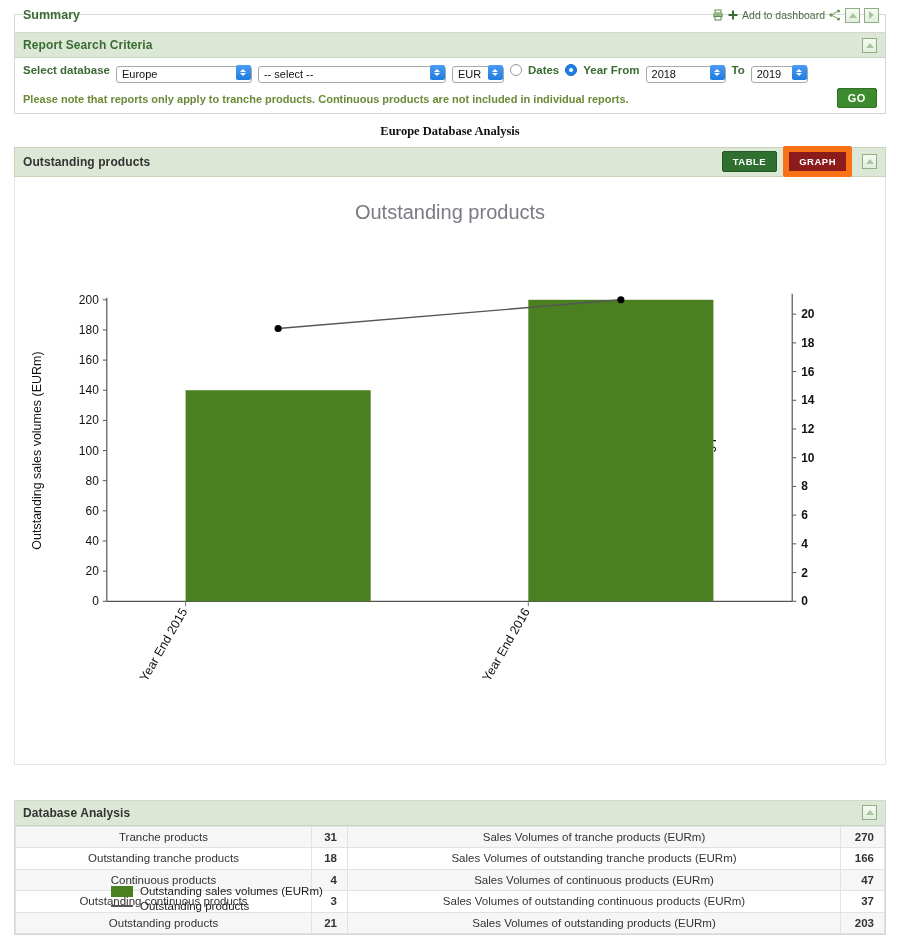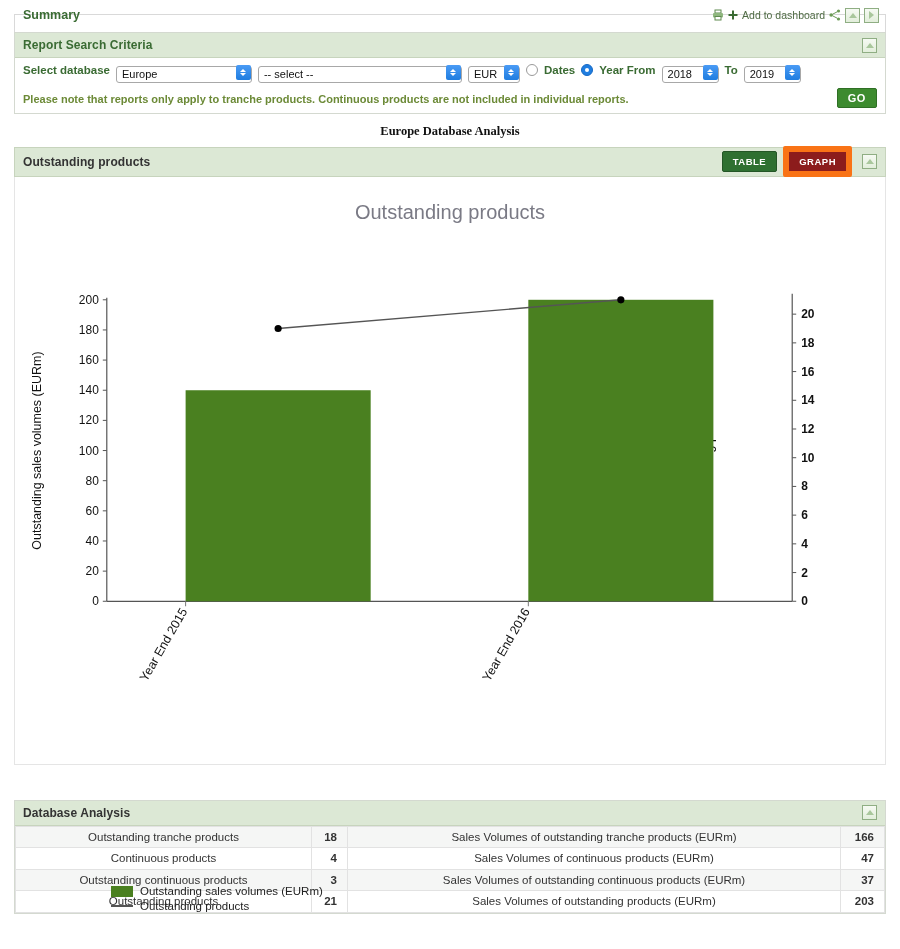--- a/index.html
+++ b/index.html
@@ -220,21 +220,21 @@
           <select class="mac" style="width:136px">
             <option>Europe</option>
           </select>
           <span class="stepper">
               <span class="u"></span>
               <span class="d"></span>
             </span>
         </span>
 
         <span class="selwrap">
-          <select class="mac" style="width:204px">
+          <select class="mac" style="width:188px">
             <option>-- select --</option>
           </select>
           <span class="stepper">
               <span class="u"></span>
               <span class="d"></span>
             </span>
         </span>
 
         <span class="selwrap">
           <select class="mac" style="width:52px">
@@ -246,21 +246,21 @@
             </span>
         </span>
 
         <span class="radio"></span>
         <span class="opt-lbl">Dates</span>
 
         <span class="radio on"></span>
         <span class="opt-lbl">Year From</span>
 
         <span class="selwrap">
-          <select class="mac" style="width:57px">
+          <select class="mac" style="width:80px">
             <option>2018</option>
           </select>
           <span class="stepper">
               <span class="u"></span>
               <span class="d"></span>
             </span>
         </span>
 
         <span class="opt-lbl">To</span>
 
@@ -379,20 +379,26 @@
     <div class="panel-head">
       <span class="panel-title dark">Database Analysis</span>
       <span style="flex:1"></span>
       <span class="btn-sq">
           <span class="tri tri-up"></span>
         </span>
     </div>
     <table class="tbl">
       <tbody id="dbrows">
           <tr>
+            <td class="c-name">Tranche products</td>
+            <td class="c-val">31</td>
+            <td class="c-name2">Sales Volumes of tranche products (EURm)</td>
+            <td class="c-val2">270</td>
+          </tr>
+          <tr>
             <td class="c-name">Outstanding tranche products</td>
             <td class="c-val">18</td>
             <td class="c-name2">Sales Volumes of outstanding tranche products (EURm)</td>
             <td class="c-val2">166</td>
           </tr>
           <tr>
             <td class="c-name">Continuous products</td>
             <td class="c-val">4</td>
             <td class="c-name2">Sales Volumes of continuous products (EURm)</td>
             <td class="c-val2">47</td>

